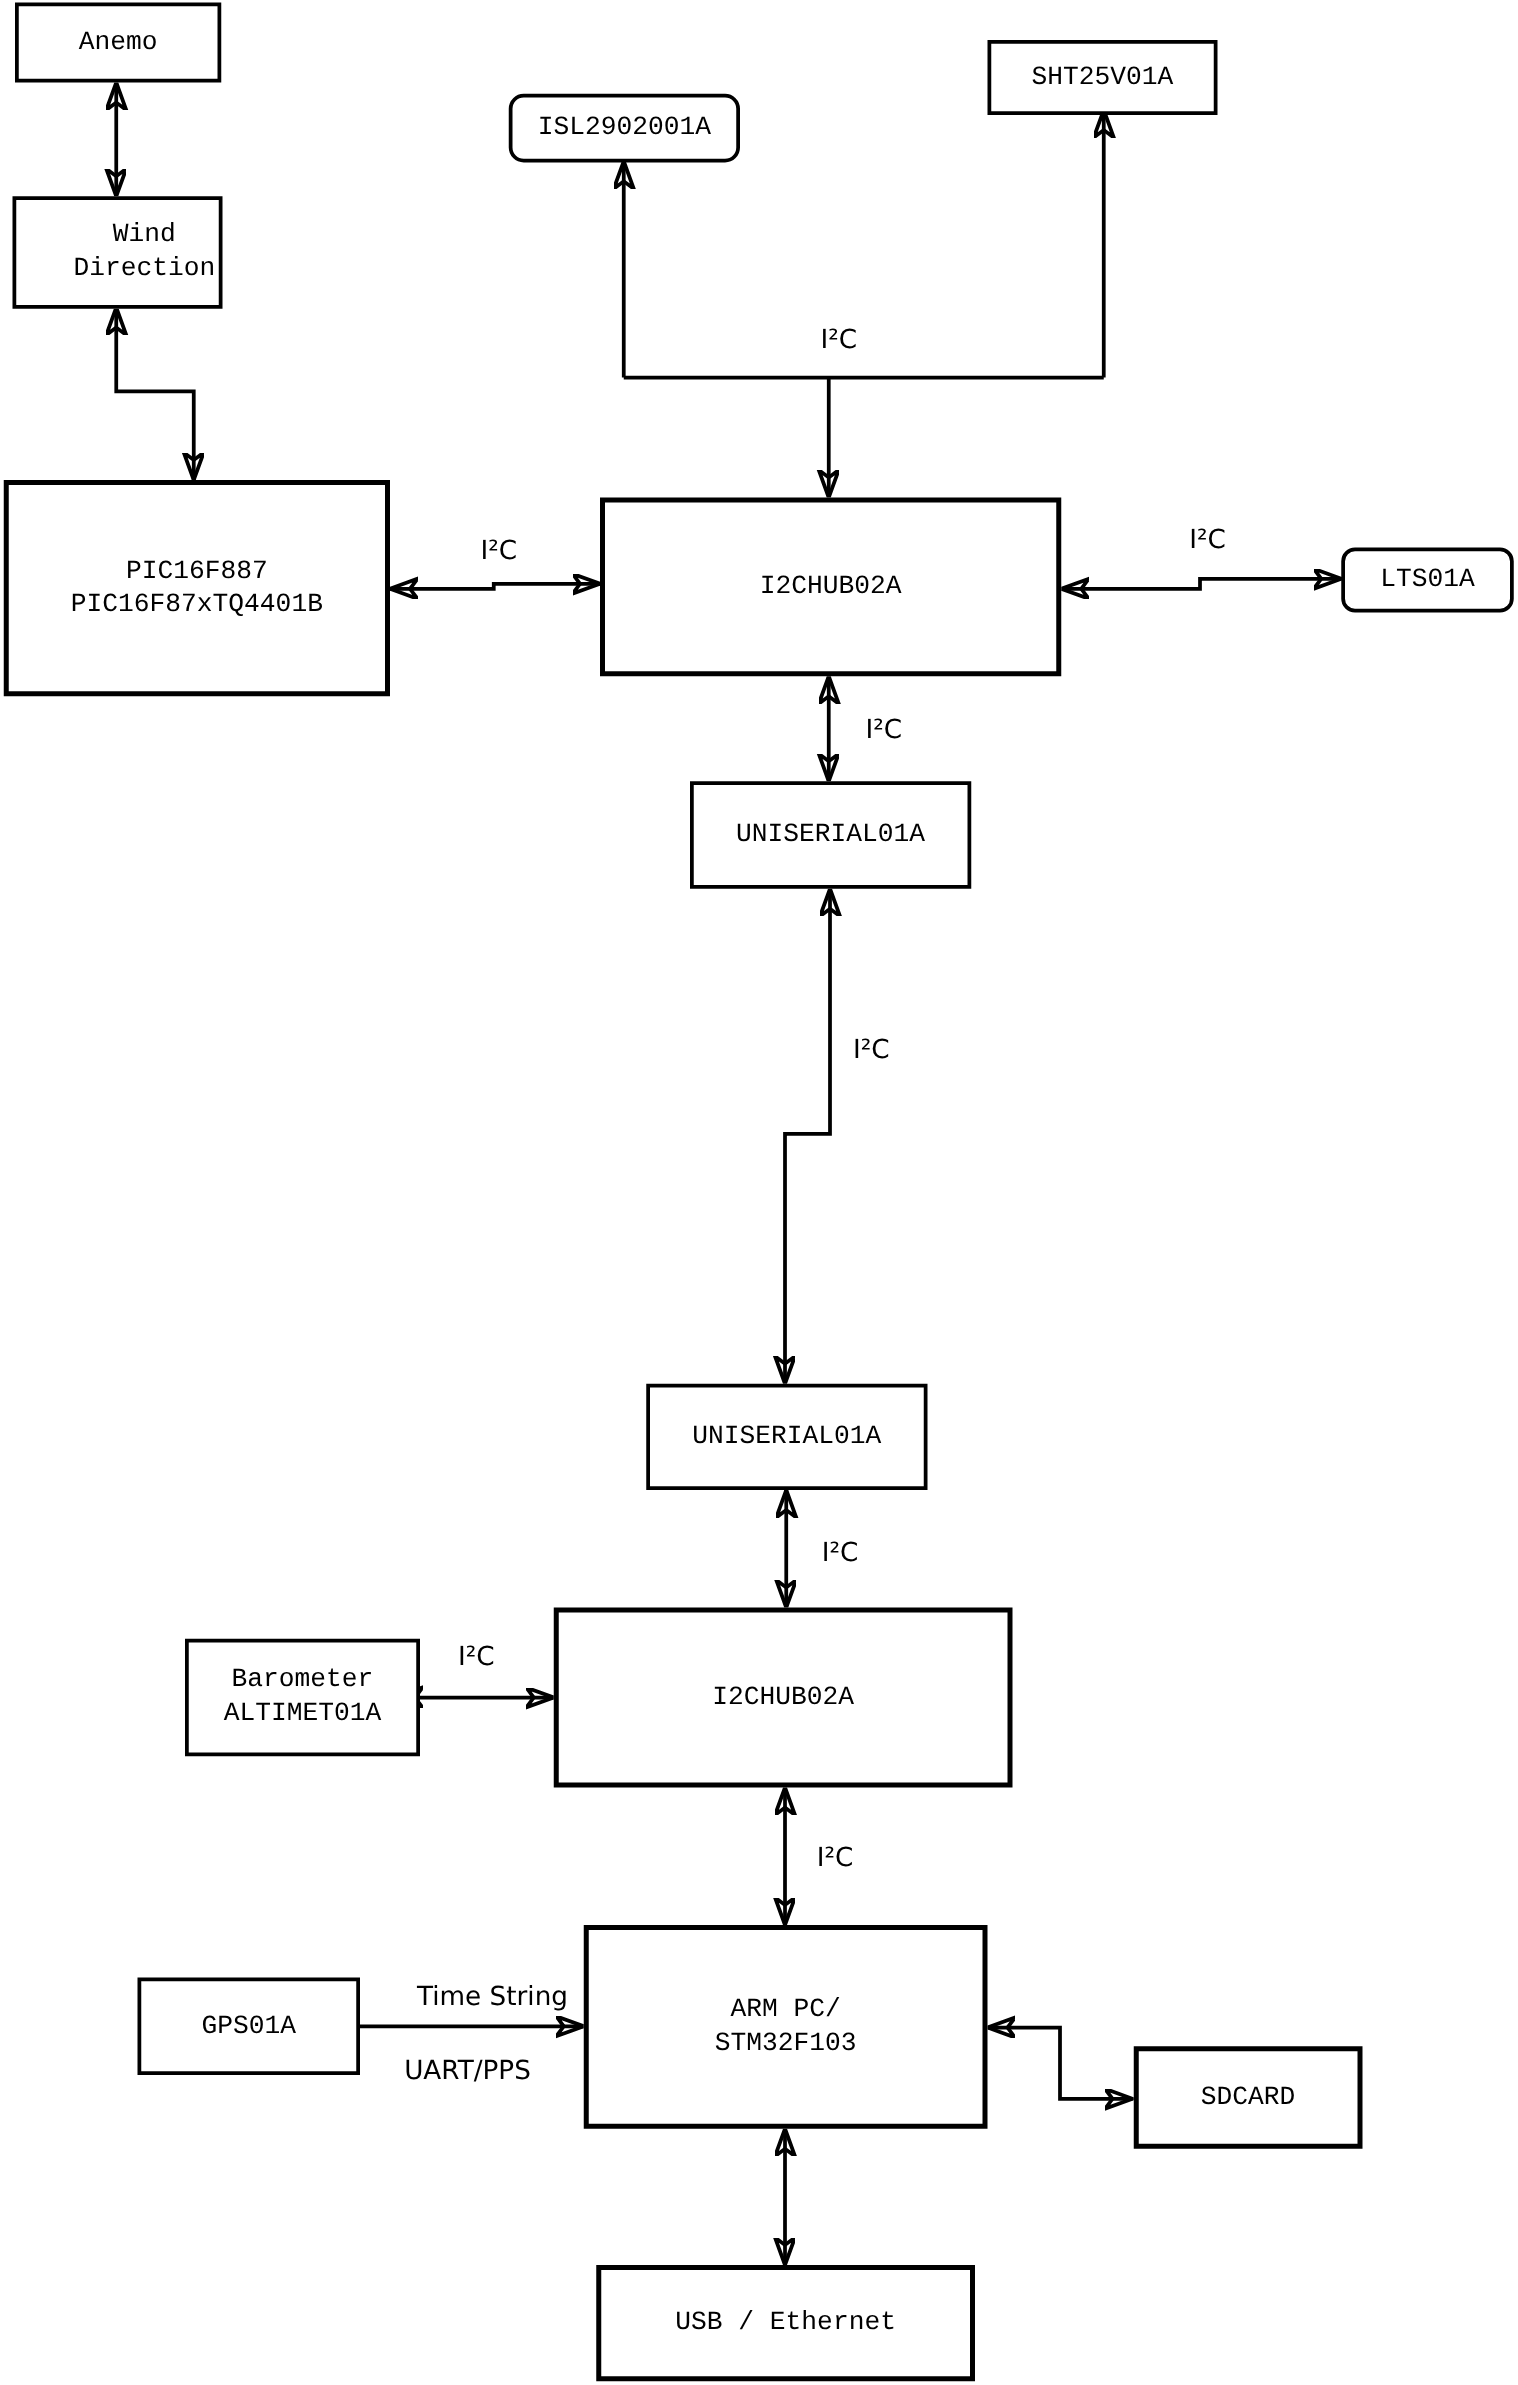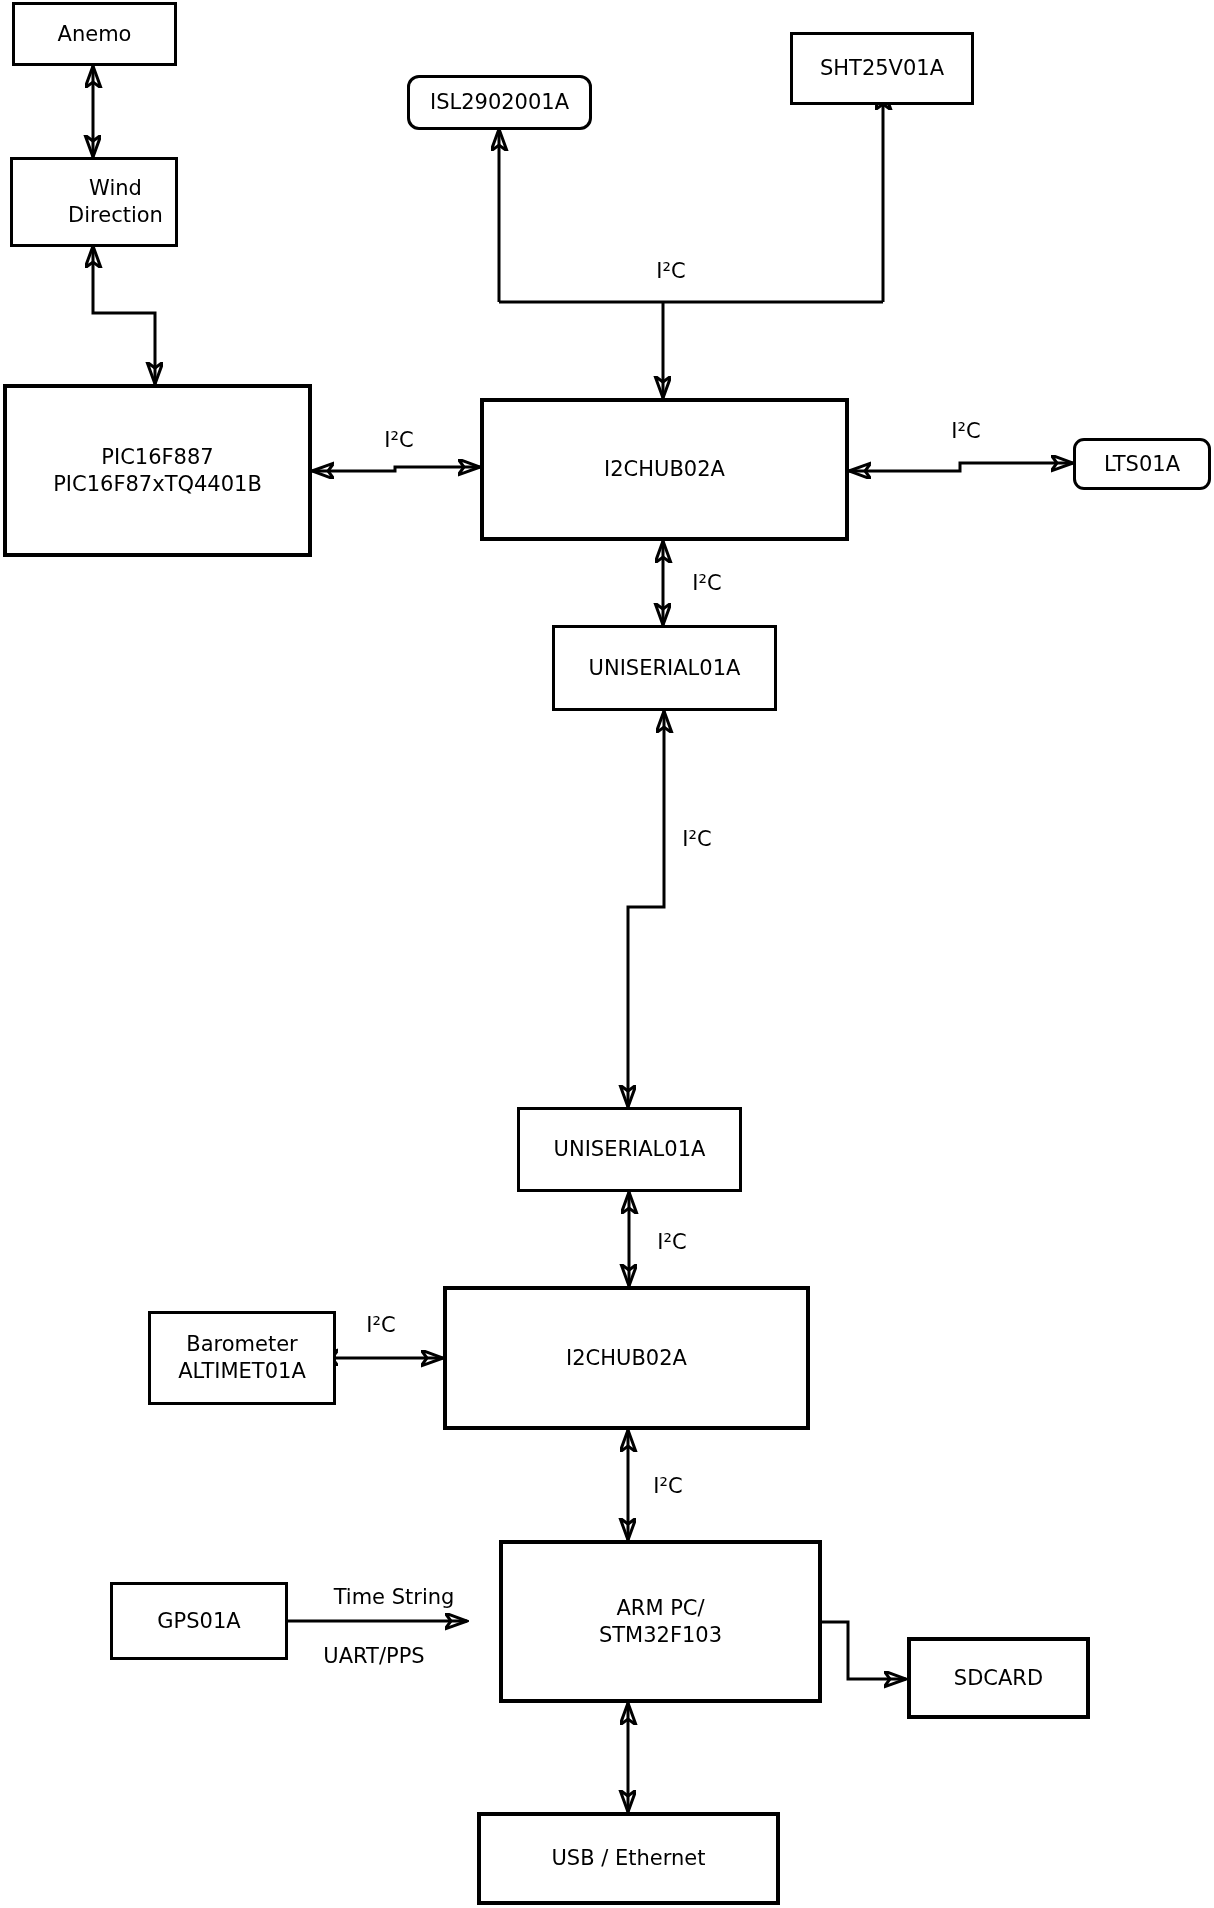--- a/index.html
+++ b/index.html
@@ -29,20 +29,21 @@
     background: #ffffff;
     border: 3px solid #000000;
     display: flex;
     flex-direction: column;
     align-items: center;
     justify-content: center;
     text-align: center;
     font-size: 21px;
     line-height: 27px;
     white-space: nowrap;
+    font-family: Liberation Mono, monospace;
   }
   .node.thick { border-width: 4px; }
   .elabel {
     position: absolute;
     transform: translate(-50%, -50%);
     font-size: 21px;
     line-height: 22px;
     white-space: nowrap;
   }
 </style>
@@ -90,21 +91,21 @@
 
   <div class="node thick" style="left:3px; top:384px; width:309px; height:173px;">
     <span>PIC16F887</span>
     <span>PIC16F87xTQ4401B</span>
   </div>
 
   <div class="node" style="left:407px; top:75px; width:185px; height:55px;border-radius:12px;">
     <span>ISL2902001A</span>
   </div>
 
-  <div class="node" style="left:790px; top:32px; width:184px; height:73px;">
+  <div class="node" style="left:790px; top:32px; width:184px; height:60px;">
     <span>SHT25V01A</span>
   </div>
 
   <div class="node thick" style="left:480px; top:398px; width:369px; height:143px;">
     <span>I2CHUB02A</span>
   </div>
 
   <div class="node" style="left:1073px; top:438px; width:138px; height:52px;border-radius:11px;">
     <span>LTS01A</span>
   </div>
@@ -119,21 +120,21 @@
 
   <div class="node thick" style="left:443px; top:1286px; width:367px; height:144px;">
     <span>I2CHUB02A</span>
   </div>
 
   <div class="node" style="left:128px; top:1311px; width:188px; height:94px;margin-left:20px;">
     <span>Barometer</span>
     <span>ALTIMET01A</span>
   </div>
 
-  <div class="node thick" style="left:467px; top:1540px; width:323px; height:163px;margin-left:32px;">
+  <div class="node thick" style="left:467px; top:1540px; width:323px; height:163px;">
     <span>ARM PC/</span>
     <span>STM32F103</span>
   </div>
 
   <div class="node" style="left:110px; top:1582px; width:178px; height:78px;">
     <span>GPS01A</span>
   </div>
 
   <div class="node thick" style="left:907px; top:1637px; width:183px; height:82px;">
     <span>SDCARD</span>

